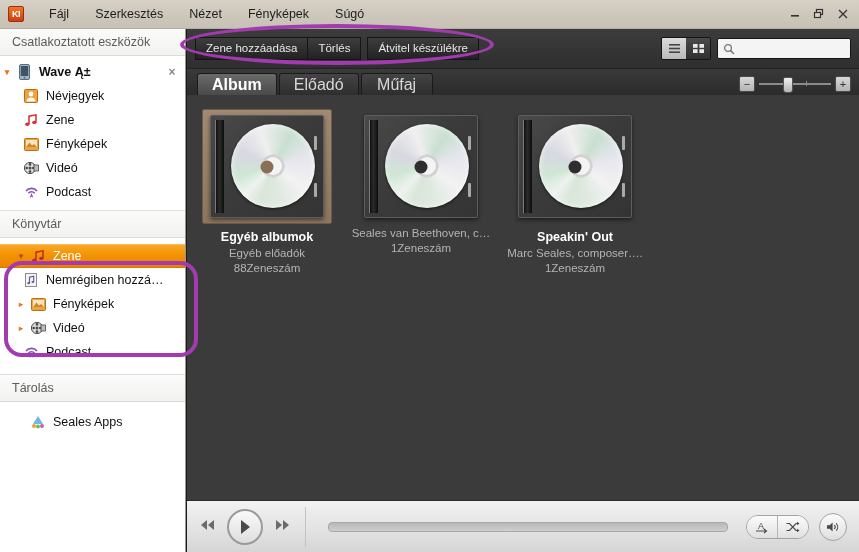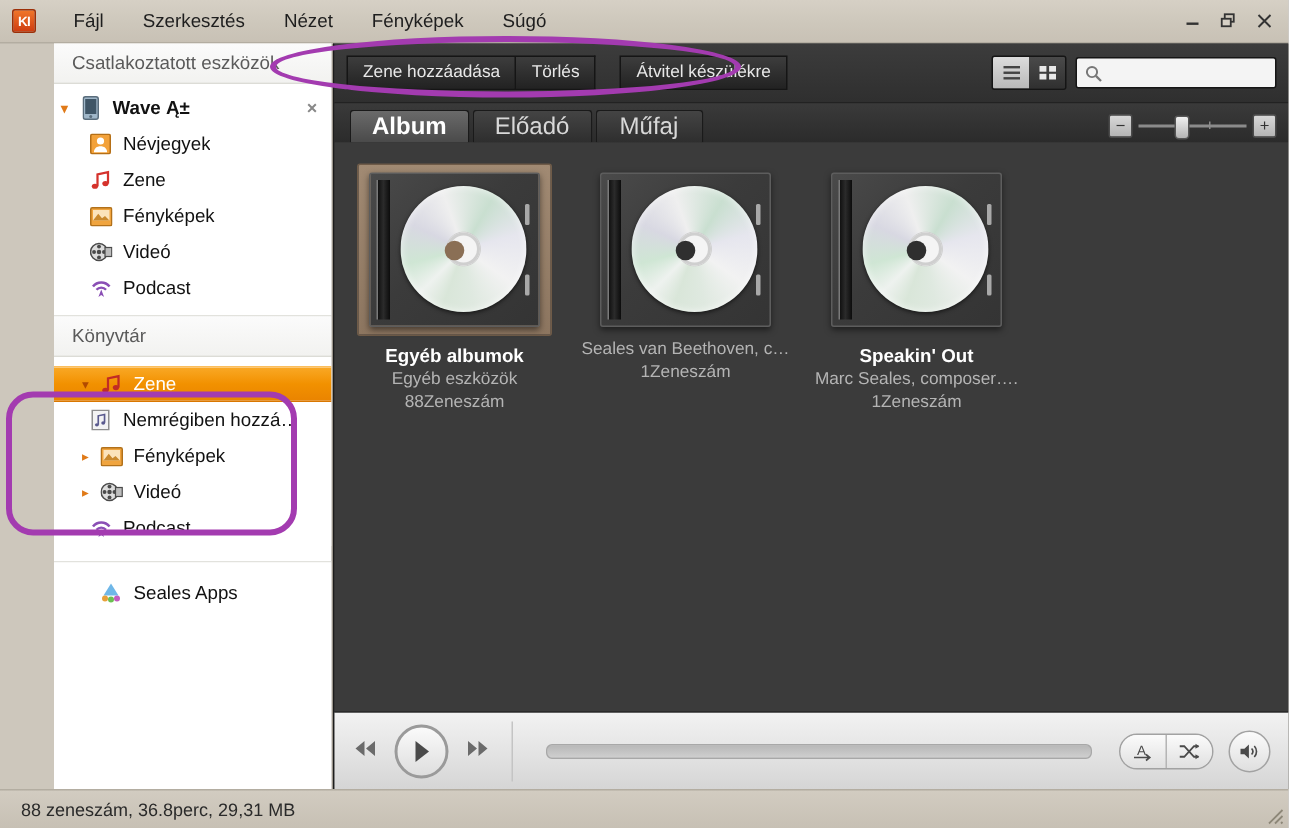--- a/index.html
+++ b/index.html
@@ -64,21 +64,20 @@
   .body-row { flex: 1 1 auto; display: flex; min-height: 0; position: relative; }
 
   
   .sidebar {
     width: 186px; flex: 0 0 186px;
     background: #ffffff;
     border-right: 1px solid #9a948a;
     display: flex; flex-direction: column;
     box-sizing: border-box;
     overflow: hidden;
-    margin-left: 36px;
   }
   .side-header {
     height: 27px; flex: 0 0 27px;
     display: flex; align-items: center;
     padding-left: 12px;
     font-size: 12.5px;
     color: #5a5a5a;
     background: linear-gradient(to bottom,#fbfbfb,#f2f2f0);
     border-bottom: 1px solid #dcdcd6;
     box-sizing: border-box;
@@ -145,21 +144,21 @@
     border: 1px solid #151515;
     color: #e8e8e8;
     font-size: 11.5px;
     padding: 5px 10px;
     height: 23px;
     box-sizing: border-box;
     line-height: 11px;
     white-space: nowrap;
   }
   .tbtn + .tbtn { border-left: none; }
-  .tbtn.sep-left { margin-left: 16px; border-left: 1px solid #151515; }
+  .tbtn.sep-left { margin-left: 6px; border-left: 1px solid #151515; }
   .tb-right { margin-left: auto; display: flex; align-items: center; gap: 6px; }
   .viewtoggle { display: flex; border: 1px solid #151515; border-radius: 2px; overflow:hidden; }
   .vt {
     width: 24px; height: 21px;
     display: flex; align-items: center; justify-content: center;
     background: linear-gradient(to bottom,#dcdcdc,#b9b9b9);
   }
   .vt.active { background: linear-gradient(to bottom,#4a4a4a,#303030); }
   .searchbox {
     width: 134px; height: 21px;
@@ -552,20 +551,21 @@
               <path d="M2 6 A7 7 0 0 1 13 6" fill="none" stroke="#8a4fb5" stroke-width="1.7"></path>
               <path d="M4.3 8.2 A4.2 4.2 0 0 1 10.7 8.2" fill="none" stroke="#8a4fb5" stroke-width="1.5"></path>
               <path d="M7.5 8 L9.4 13 L7.5 11.6 L5.6 13 Z" fill="#8a4fb5"></path>
             </svg>
           </span>
           <span class="lbl">Podcast</span>
         </div>
       </div>
 
       <div class="side-sep" style="margin-top:10px;"></div>
+      <div class="side-header">Tárolás</div>
 
       <div class="side-section" style="padding-top:8px;">
         <div class="row indent1">
           <span class="twisty"></span>
           <span class="ico">
             <svg width="16" height="14" viewBox="0 0 16 14">
               <path d="M8 1 L13 9 H3 Z" fill="#6fb7e8"></path>
               <circle cx="4" cy="11" r="2" fill="#e8a13a"></circle>
               <circle cx="8" cy="11.6" r="2" fill="#6cbf52"></circle>
               <circle cx="12" cy="11" r="2" fill="#c45bbf"></circle>
@@ -637,21 +637,21 @@
             <div class="art-wrap selected">
               <div class="case">
                 <div class="spine"></div>
                 <div class="clipT"></div>
                 <div class="clipB"></div>
                 <div class="disc"></div>
                 <div class="hub brown"></div>
               </div>
             </div>
             <div class="a-title">Egyéb albumok</div>
-            <div class="a-artist">Egyéb eszközök</div>
+            <div class="a-artist">Egyéb előadók</div>
             <div class="a-count">88Zeneszám</div>
           </div>
 
           <div class="album">
             <div class="art-wrap">
               <div class="case">
                 <div class="spine"></div>
                 <div class="clipT"></div>
                 <div class="clipB"></div>
                 <div class="disc"></div>
@@ -724,25 +724,17 @@
               <path d="M9.4 5 A3 3 0 0 1 9.4 9" stroke="#4a4a4a" stroke-width="1.1" fill="none"></path>
               <path d="M11.2 3.3 A5.4 5.4 0 0 1 11.2 10.7" stroke="#4a4a4a" stroke-width="1.1" fill="none"></path>
             </svg>
           </div>
         </div>
       </div>
 
     </div>
   </div>
 
-  <div class="statusbar">
-    <span>88 zeneszám, 36.8perc, 29,31 MB</span>
-    <span class="grip">
-      <svg width="14" height="14" viewBox="0 0 14 14">
-        <path d="M13 4 L4 13 M13 8 L8 13 M13 12 L12 13" stroke="#8d8778" stroke-width="1.2" fill="none"></path>
-      </svg>
-    </span>
-  </div>
 
   <div class="anno anno-ellipse" style="left:180px; top:24px; width:314px; height:41px;"></div>
   <div class="anno anno-rect" style="left:4px; top:261px; width:194px; height:96px;"></div>
 
 </div>
 
 </body></html>

